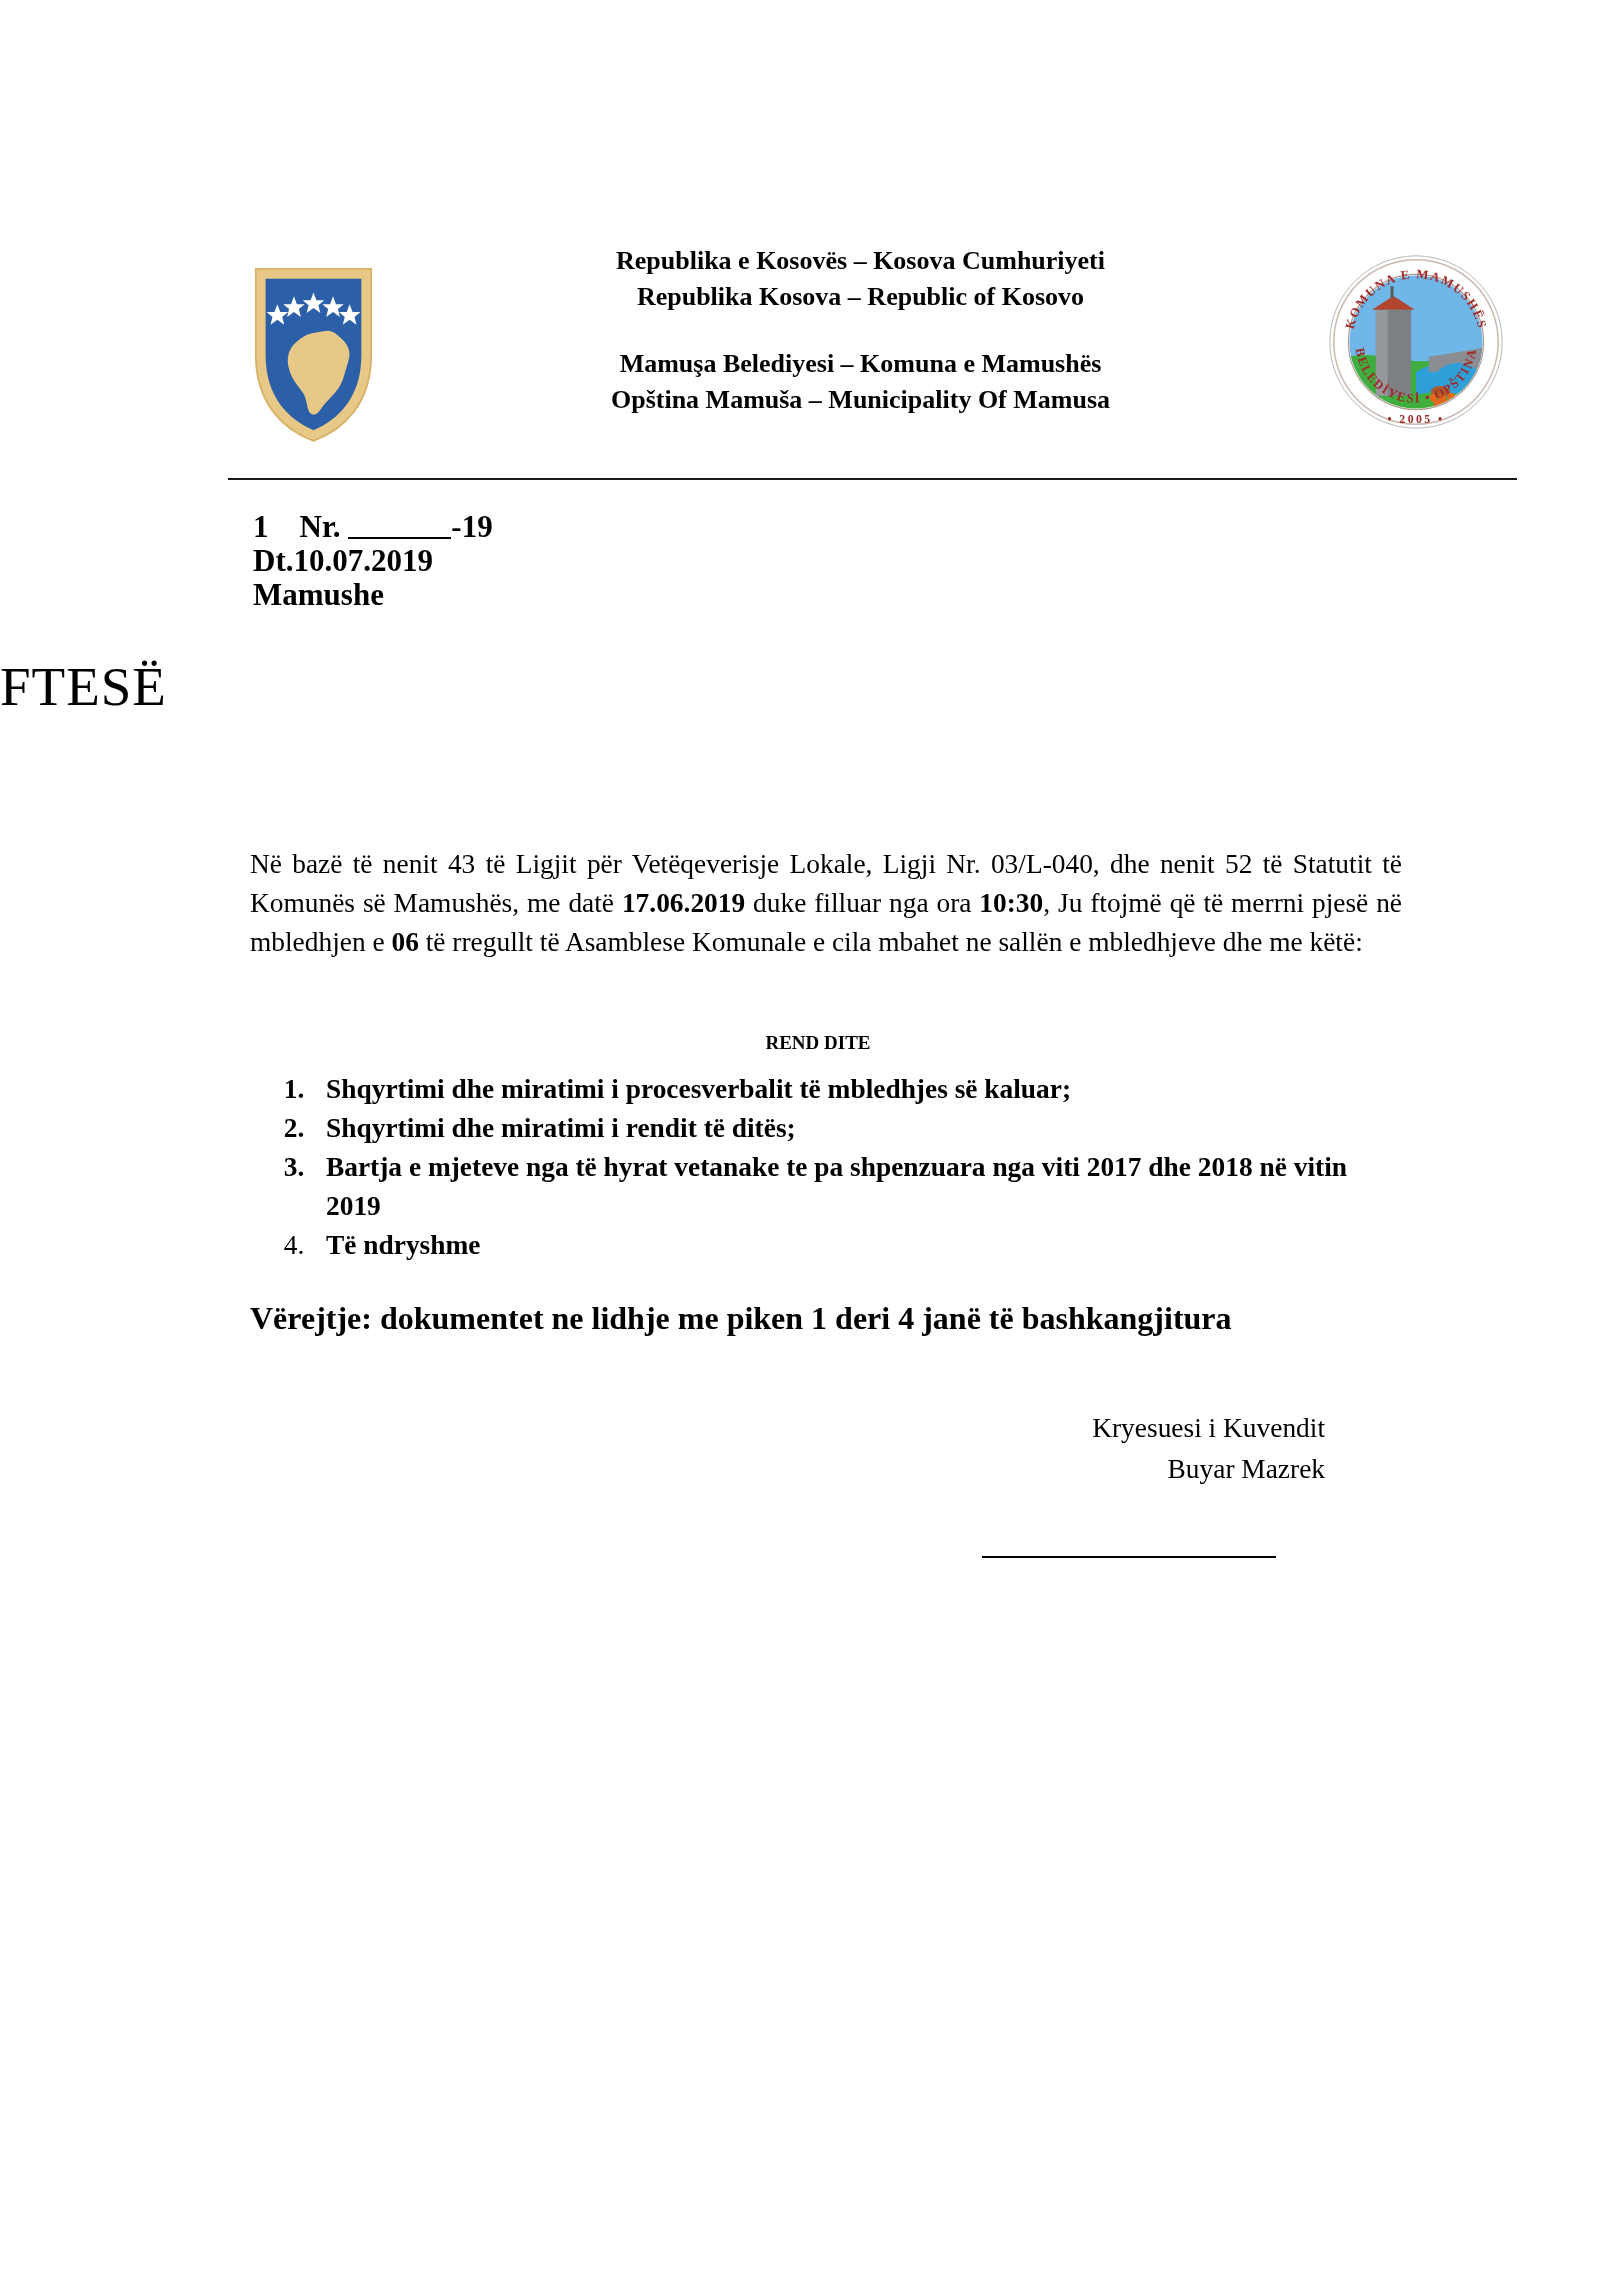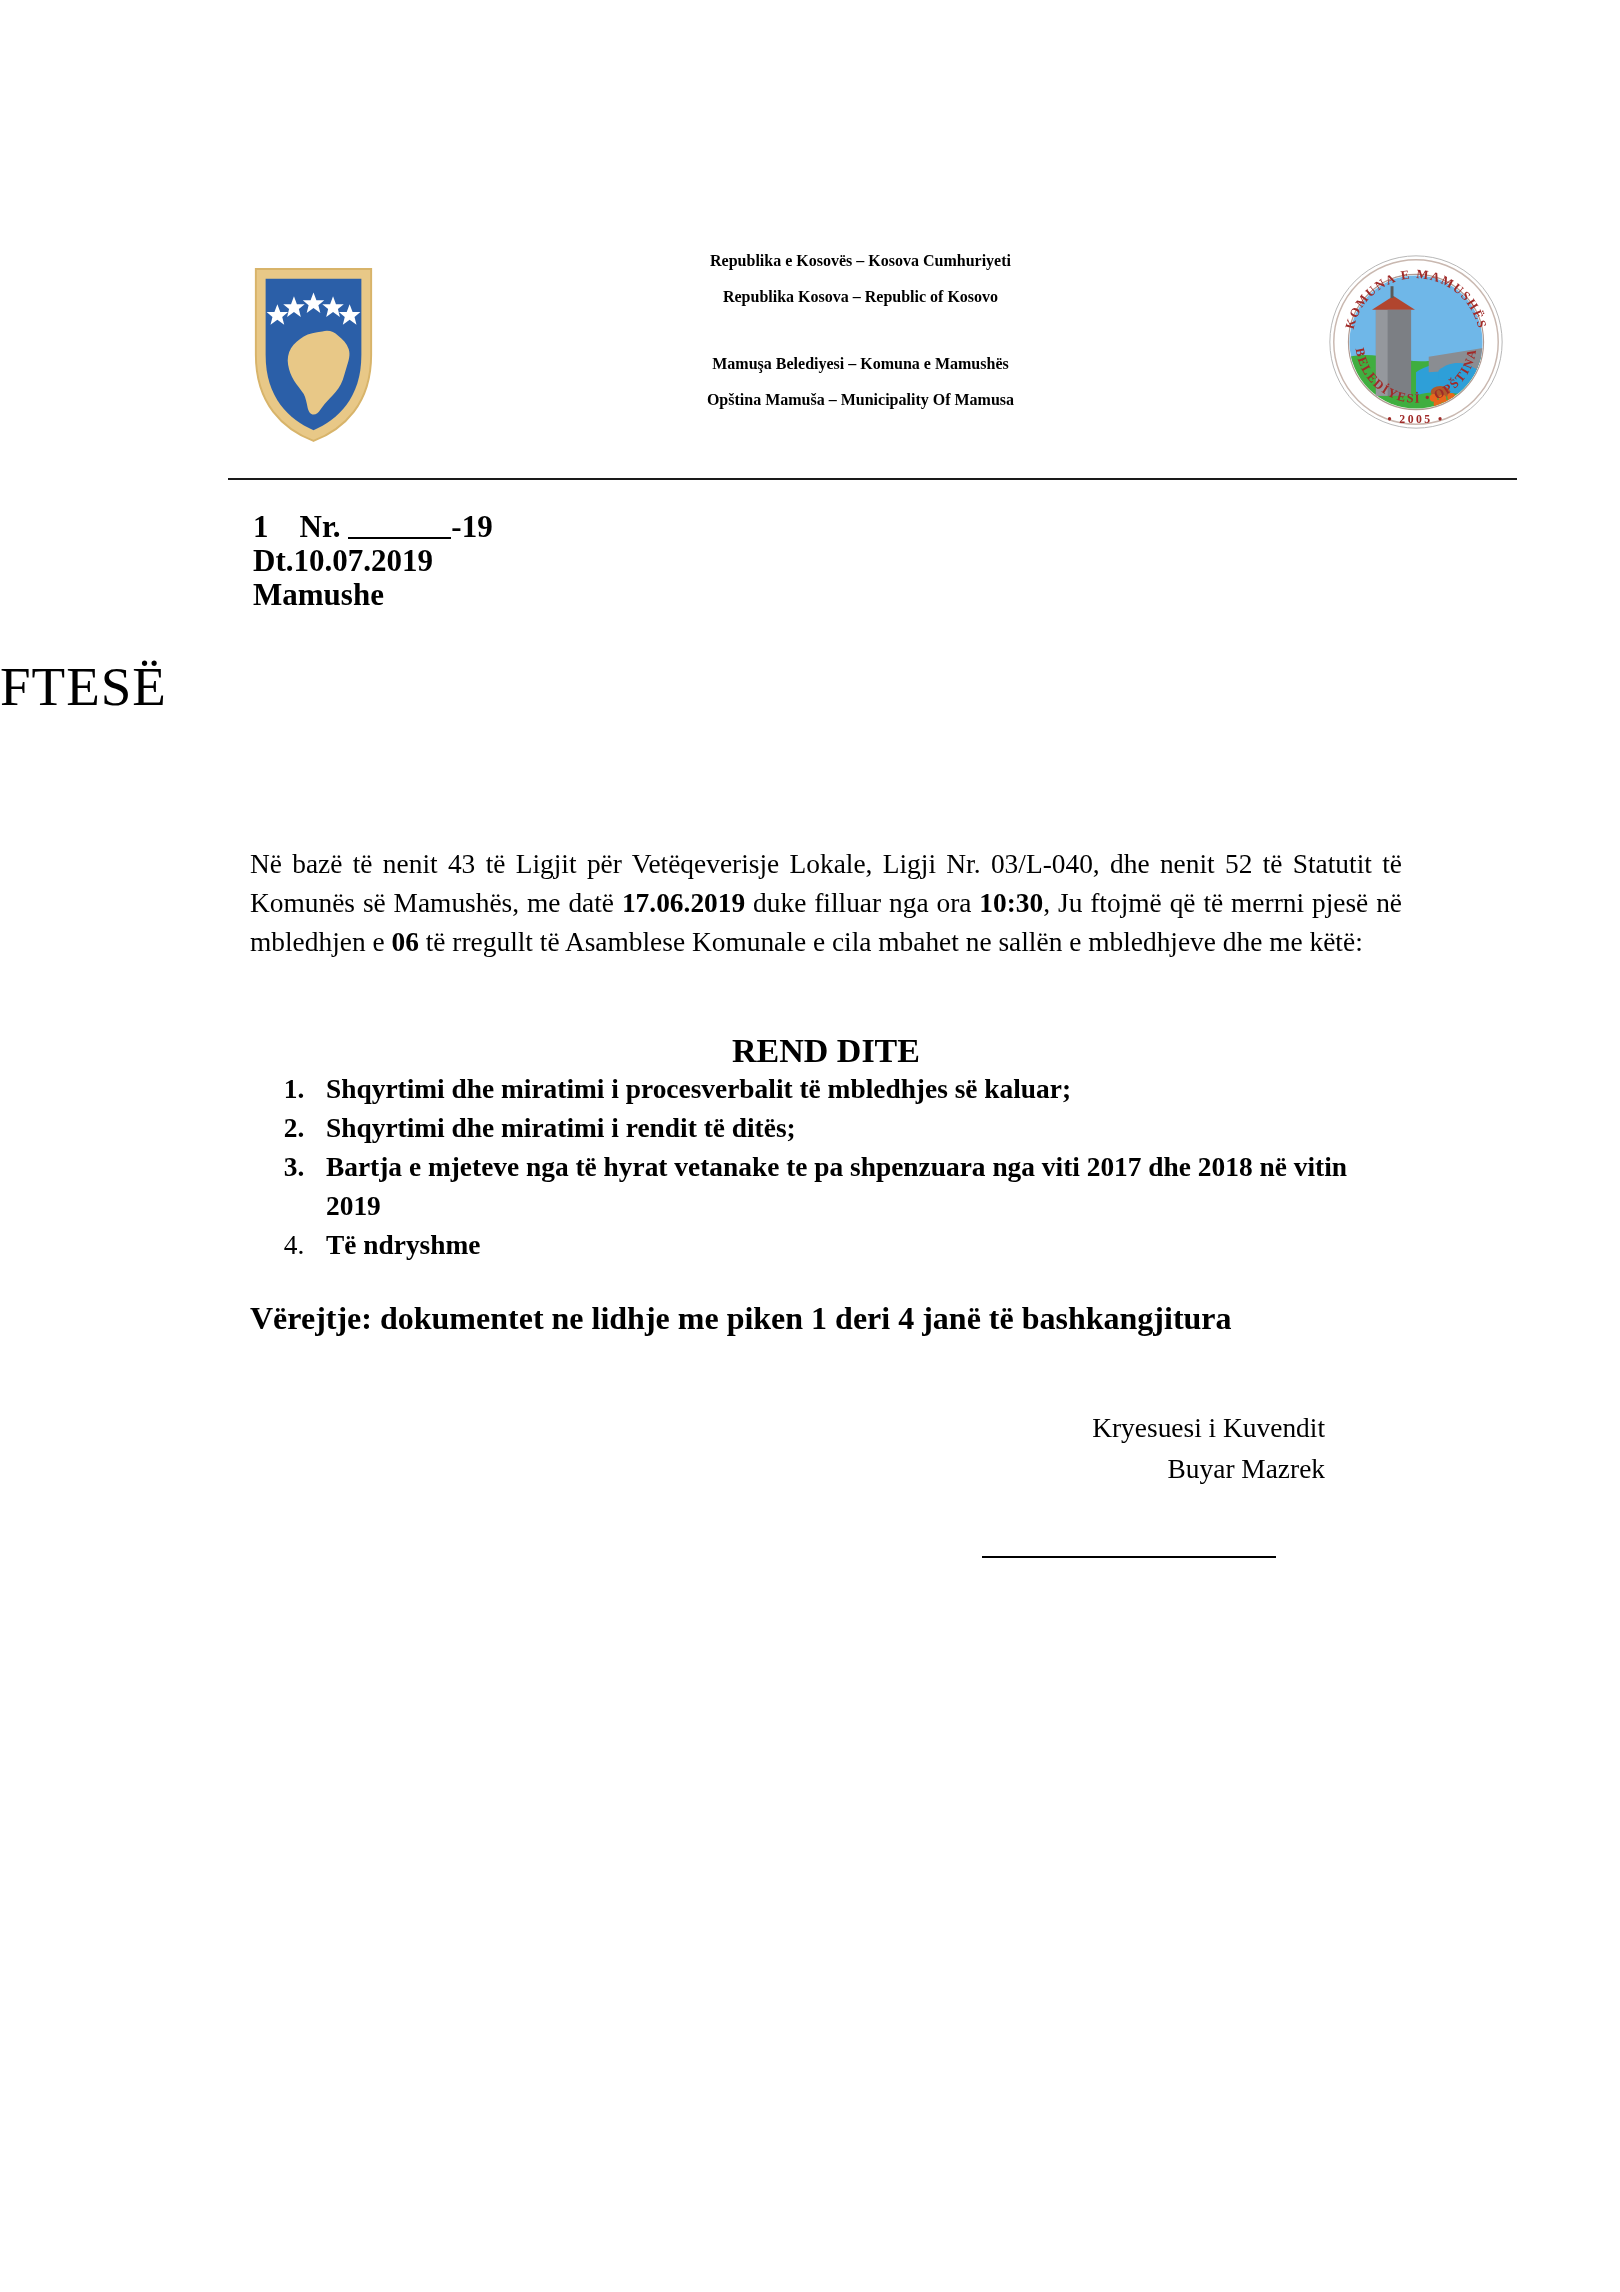--- a/index.html
+++ b/index.html
@@ -46,21 +46,21 @@
   }
   .header-titles {
     position: absolute;
     left: 162px;
     top: 0px;
     width: 941px;
     text-align: center;
   }
   .header-line {
     font-weight: bold;
-    font-size: 16px;
+    font-size: 26px;
     line-height: 36px;
     white-space: nowrap;
   }
   .header-gap {
     height: 31px;
   }
 
   .header-rule {
     position: absolute;
     left: 228px;
@@ -108,26 +108,26 @@
     font-size: 27.4px;
     line-height: 39px;
     text-align: justify;
     text-justify: inter-word;
   }
   .body-para b { font-weight: bold; margin-top: 48px; }
 
   
   .agenda-heading {
     position: absolute;
-    left: 250px;
+    left: 242px;
     top: 1032px;
     width: 1152px;
     text-align: center;
     font-weight: bold;
-    font-size: 34px;
+    font-size: 19px;
   }
   .agenda-list {
     position: absolute;
     left: 250px;
     top: 1070px;
     width: 1152px;
     font-size: 27.4px;
     line-height: 39px;
   }
   .agenda-item {

